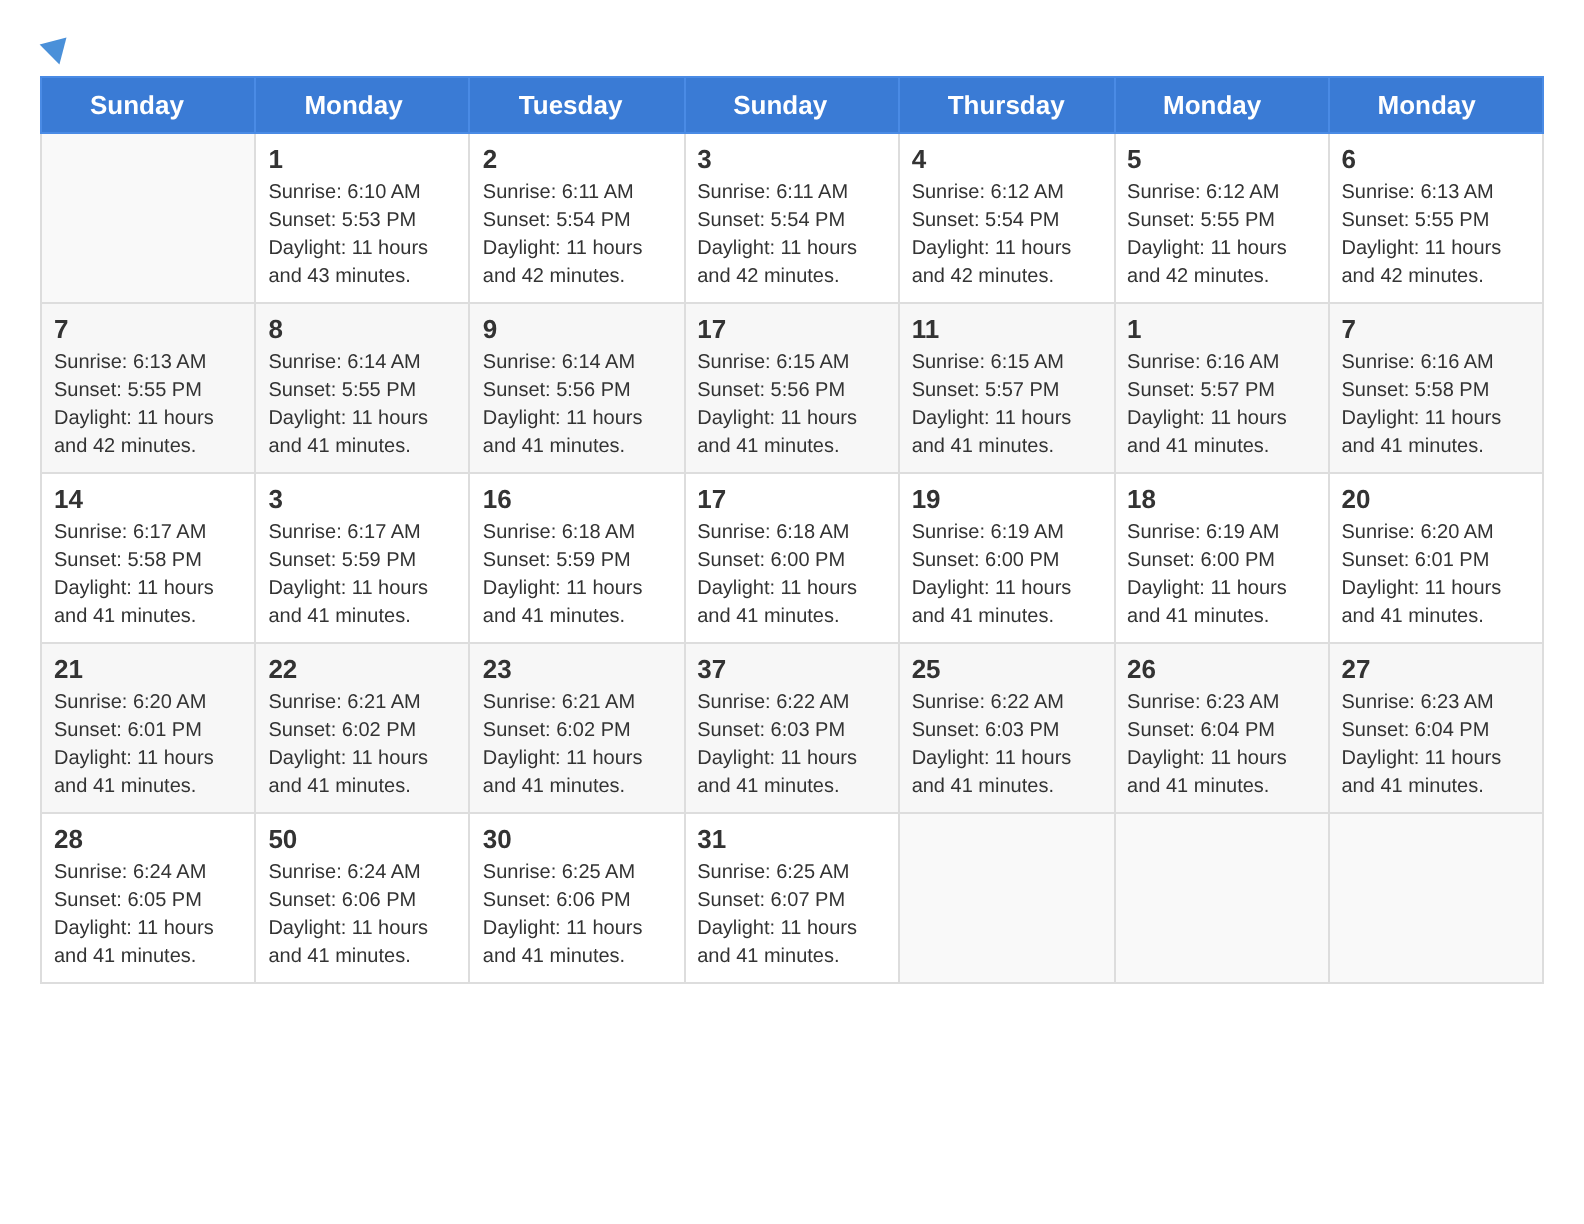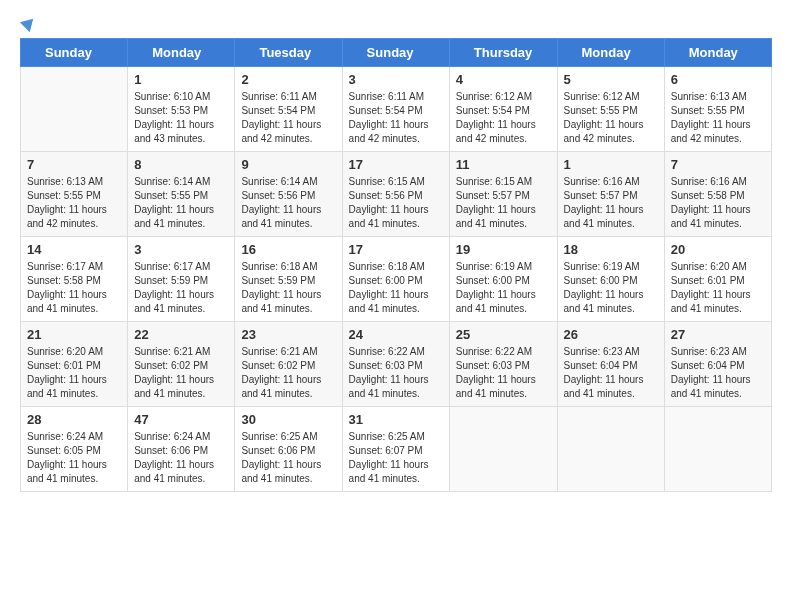--- a/index.html
+++ b/index.html
@@ -191,21 +191,21 @@
         </td>
         <td>
           <span class="day-num">22</span>
           <div class="day-info">Sunrise: 6:21 AM<br>Sunset: 6:02 PM<br>Daylight: 11 hours and 41 minutes.</div>
         </td>
         <td>
           <span class="day-num">23</span>
           <div class="day-info">Sunrise: 6:21 AM<br>Sunset: 6:02 PM<br>Daylight: 11 hours and 41 minutes.</div>
         </td>
         <td>
-          <span class="day-num">24</span>
+          <span class="day-num">37</span>
           <div class="day-info">Sunrise: 6:22 AM<br>Sunset: 6:03 PM<br>Daylight: 11 hours and 41 minutes.</div>
         </td>
         <td>
           <span class="day-num">25</span>
           <div class="day-info">Sunrise: 6:22 AM<br>Sunset: 6:03 PM<br>Daylight: 11 hours and 41 minutes.</div>
         </td>
         <td>
           <span class="day-num">26</span>
           <div class="day-info">Sunrise: 6:23 AM<br>Sunset: 6:04 PM<br>Daylight: 11 hours and 41 minutes.</div>
         </td>
@@ -213,21 +213,21 @@
           <span class="day-num">27</span>
           <div class="day-info">Sunrise: 6:23 AM<br>Sunset: 6:04 PM<br>Daylight: 11 hours and 41 minutes.</div>
         </td>
       </tr>
       <tr>
         <td>
           <span class="day-num">28</span>
           <div class="day-info">Sunrise: 6:24 AM<br>Sunset: 6:05 PM<br>Daylight: 11 hours and 41 minutes.</div>
         </td>
         <td>
-          <span class="day-num">47</span>
+          <span class="day-num">50</span>
           <div class="day-info">Sunrise: 6:24 AM<br>Sunset: 6:06 PM<br>Daylight: 11 hours and 41 minutes.</div>
         </td>
         <td>
           <span class="day-num">30</span>
           <div class="day-info">Sunrise: 6:25 AM<br>Sunset: 6:06 PM<br>Daylight: 11 hours and 41 minutes.</div>
         </td>
         <td>
           <span class="day-num">31</span>
           <div class="day-info">Sunrise: 6:25 AM<br>Sunset: 6:07 PM<br>Daylight: 11 hours and 41 minutes.</div>
         </td>

